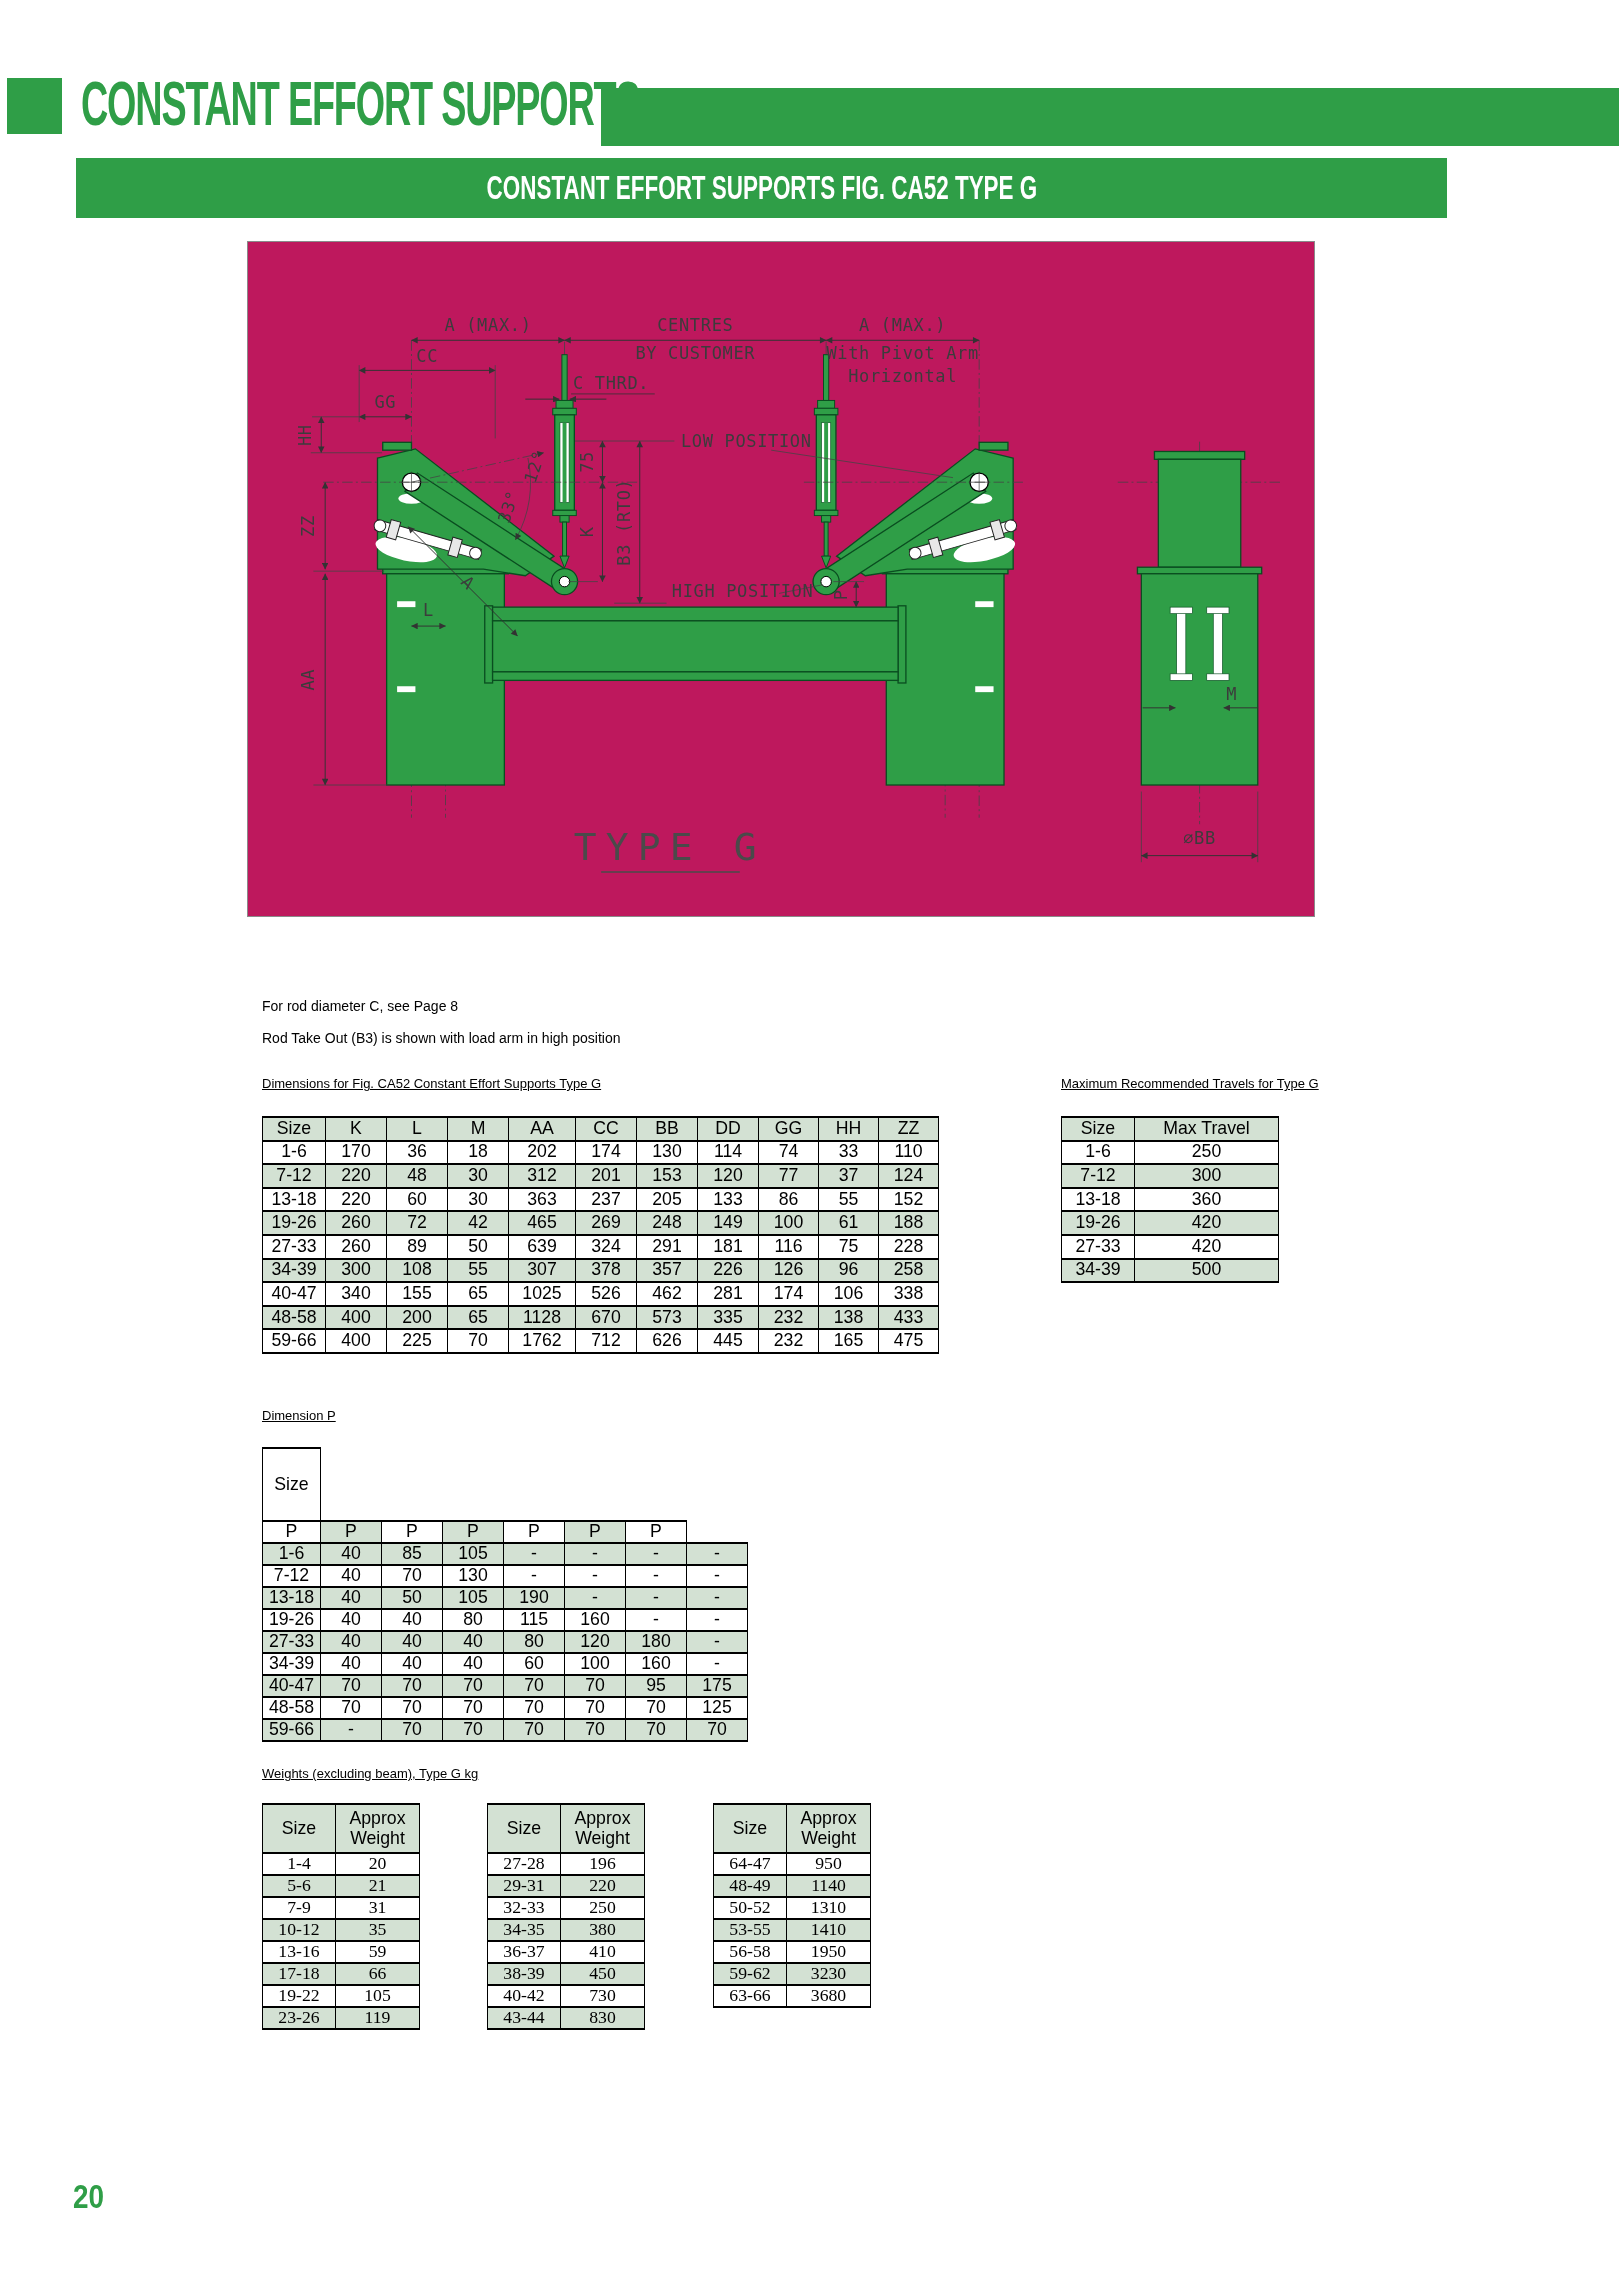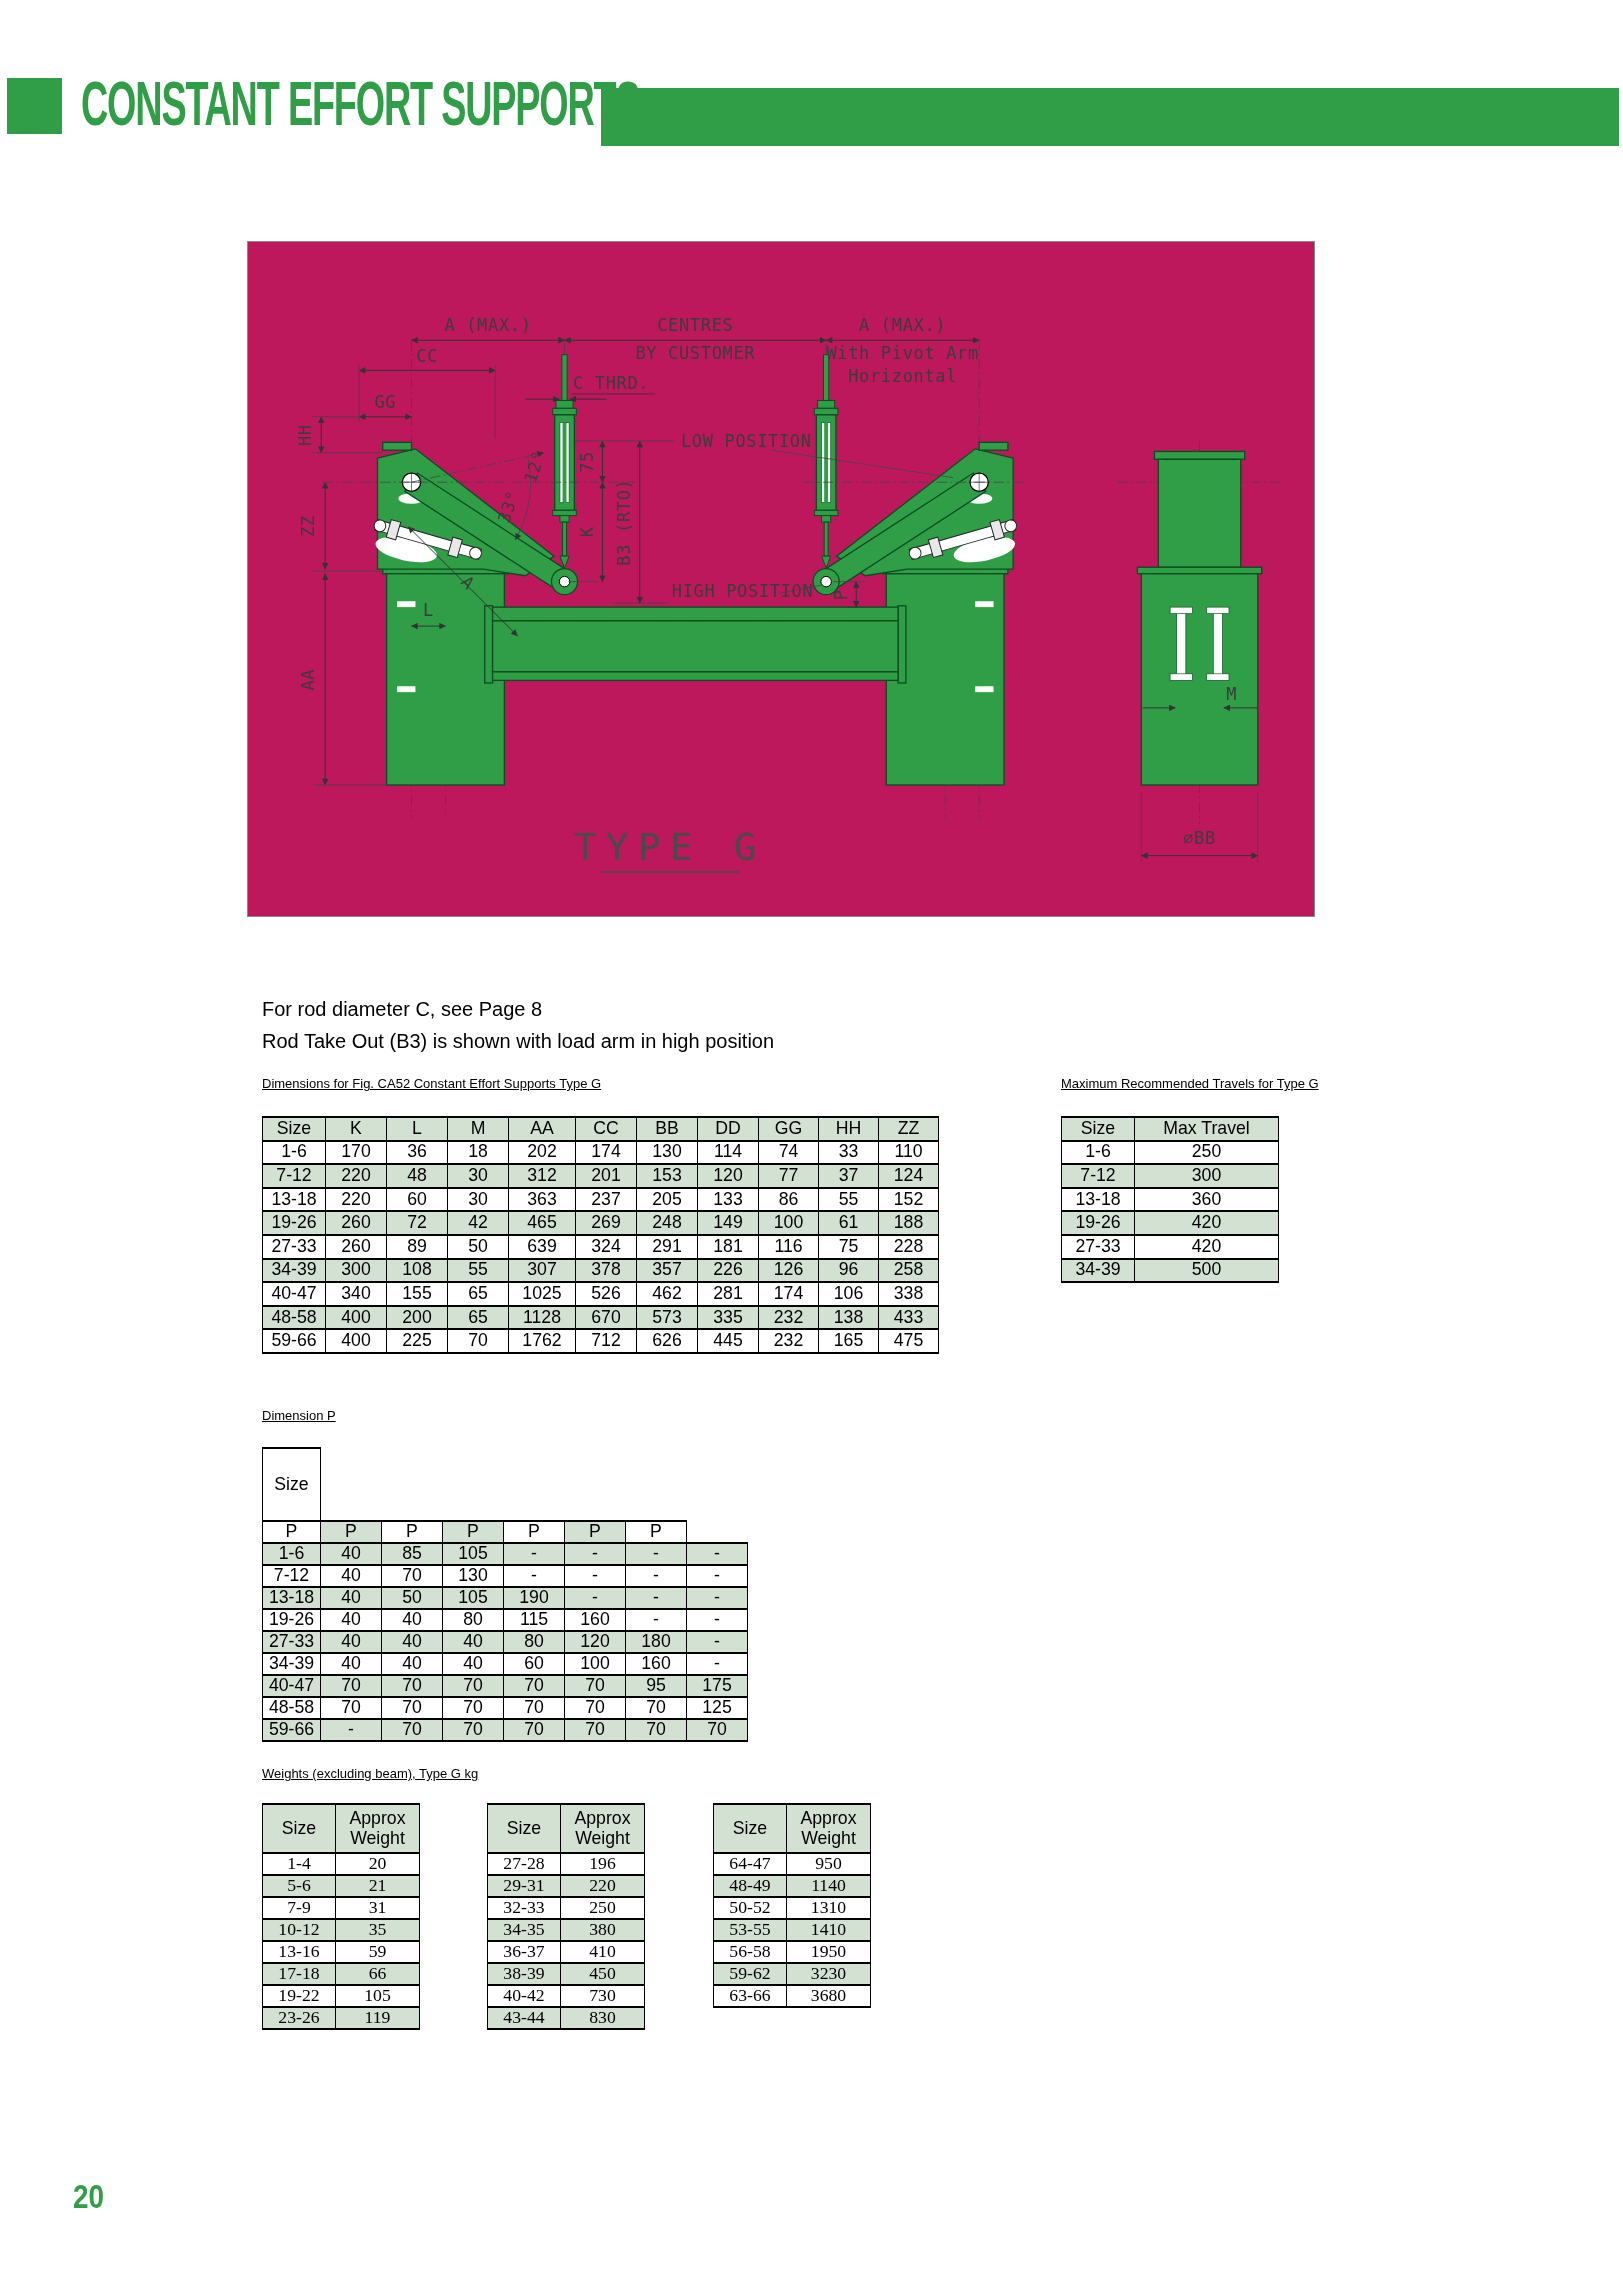--- a/index.html
+++ b/index.html
@@ -14,21 +14,21 @@
   .banner{position:absolute;left:76px;top:158px;width:1371px;height:60px;background:#2f9e47;
           display:flex;align-items:center;justify-content:center;}
   .banner-text{color:#fff;font-size:33px;font-weight:bold;white-space:nowrap;
                transform:scaleX(.68);letter-spacing:0;}
   
   .draw-box{position:absolute;left:247px;top:241px;width:1066px;height:674px;
             border:0.7px solid #8a8a8a;background:#be185d;}
   .dtxt{font-family:"DejaVu Sans Mono",monospace;font-size:26px;fill:#3c3c3c;letter-spacing:1px;}
   .cap{font-family:"DejaVu Sans Mono",monospace;font-size:58px;fill:#4a4a4a;letter-spacing:14px;}
   
-  .note{position:absolute;left:262px;font-size:20px;color:#000;}
+  .note{position:absolute;left:262px;font-size:14px;color:#000;}
   .sec-head{position:absolute;font-size:13px;color:#000;text-decoration:underline;}
   
   table{border-collapse:collapse;table-layout:fixed;font-size:17.7px;text-align:center;background:#fff;}
   th,td{border-left:1.3px solid #000;border-right:1.3px solid #000;
         border-top:2px solid #000;border-bottom:2px solid #000;
         font-weight:400;padding:0 1.3px;height:21.6px;line-height:1.12;}
   .tbl{position:absolute;}
   .dim-table thead th,.travel-table thead th{background:#d3e1d3;}
   .dim-table tbody tr:nth-child(even) td{background:#d3e1d3;}
   .travel-table tbody tr:nth-child(even) td{background:#d3e1d3;}
@@ -44,20 +44,23 @@
             transform:scaleX(.82);transform-origin:left top;}
 </style>
 </head>
 <body>
 
 <div id="page">
 
   <div class="hdr-square"></div>
   <div class="hdr-title">CONSTANT EFFORT SUPPORTS</div>
   <div class="hdr-bar"></div>
+  <div class="banner">
+    <div class="banner-text">CONSTANT EFFORT SUPPORTS FIG. CA52 TYPE G</div>
+  </div>
 
   <div class="draw-box">
     <svg width="1066" height="674" viewBox="0 0 1630 1030">
       <defs>
         <marker id="ar" viewBox="0 0 10 10" refX="9.5" refY="5" markerWidth="14" markerHeight="10" orient="auto-start-reverse" markerUnits="userSpaceOnUse">
           <path d="M0 0L10 5L0 10z" fill="#333"></path>
         </marker>
       </defs>
 
       <g id="assy">

